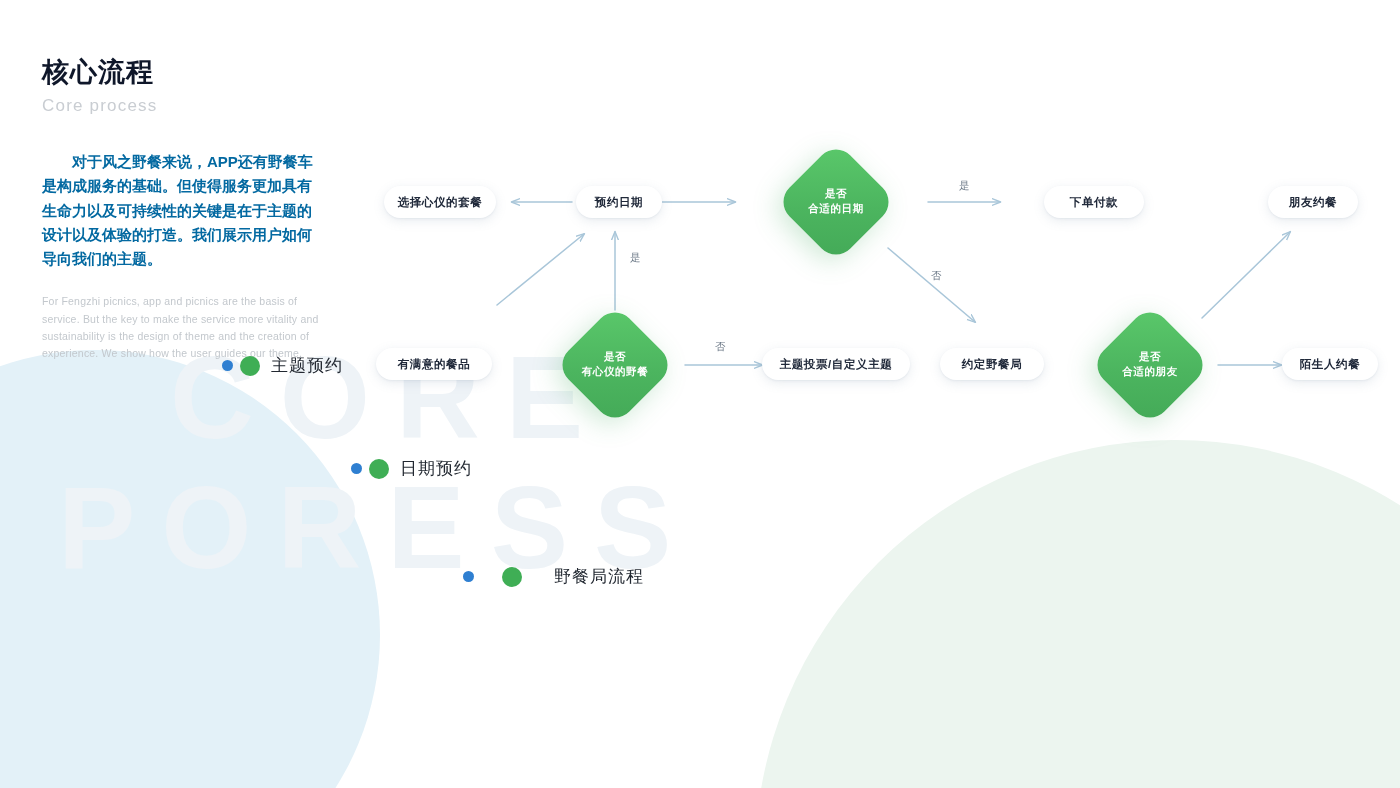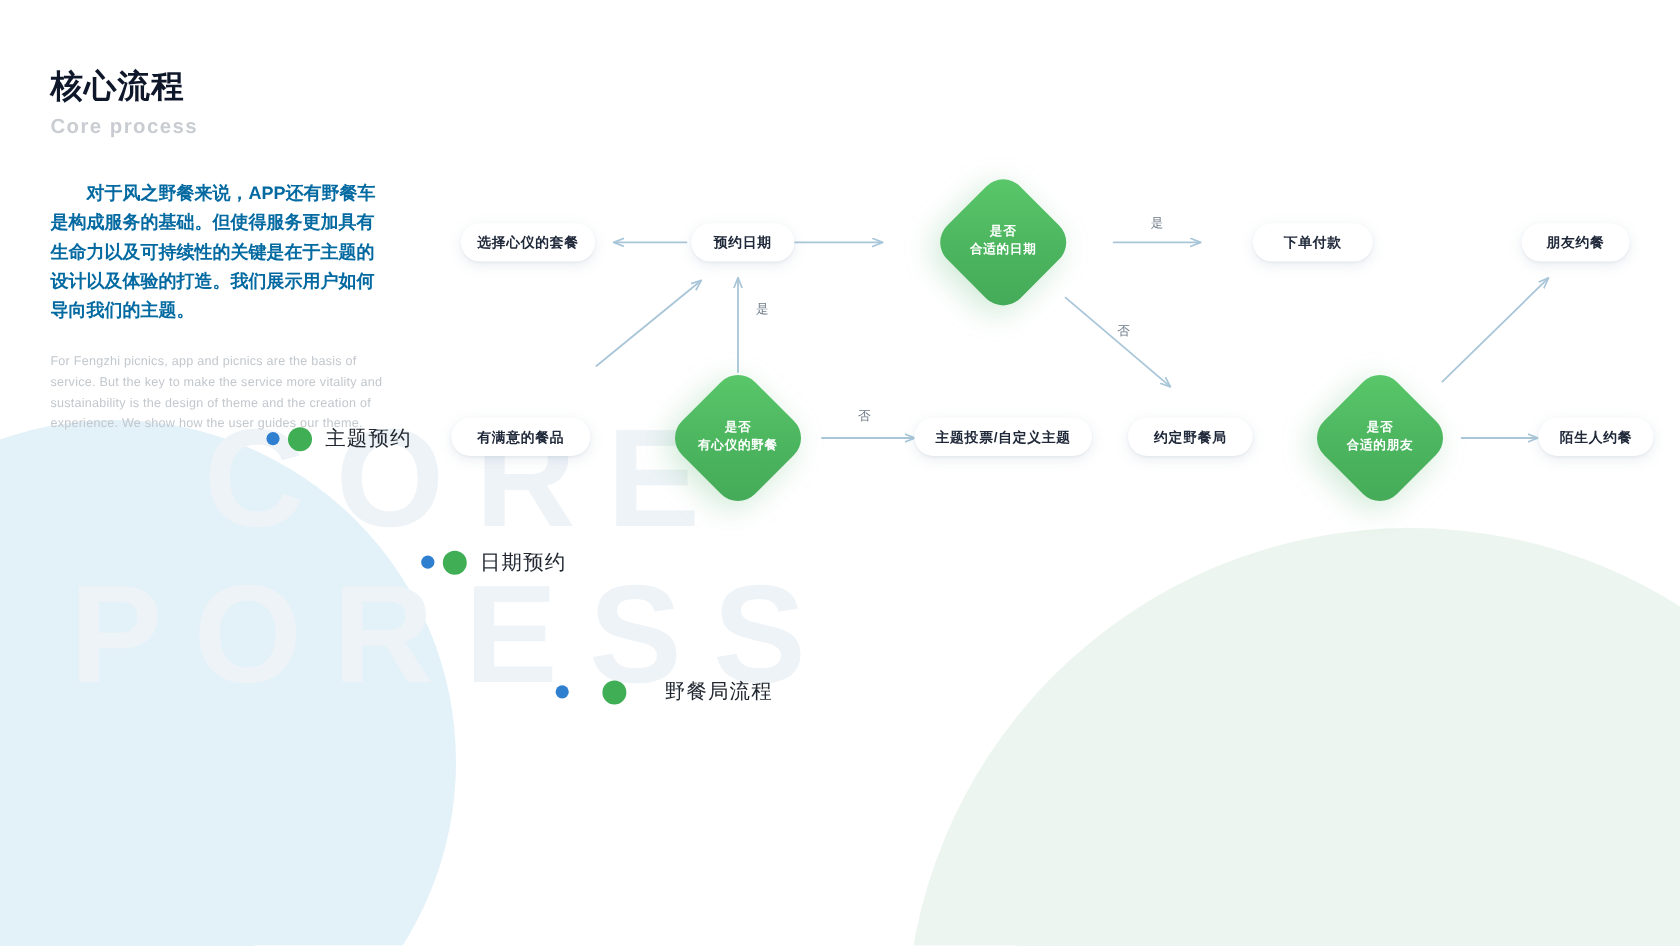--- a/index.html
+++ b/index.html
@@ -57,21 +57,21 @@
     font-weight: 700;
     color: #0f172a;
     letter-spacing: 1px;
     margin: 0;
   }
   #page-subtitle {
     font-size: 17px;
     color: #c9cdd2;
     letter-spacing: 1.2px;
     margin: 6px 0 0 0;
-    font-weight: 700;
+    font-weight: 400;
   }
   #intro-cn {
     margin: 34px 0 0 0;
     font-size: 15px;
     line-height: 1.62;
     color: #0369a1;
     text-indent: 2em;
     font-weight: 600;
     width: 278px;
   }

